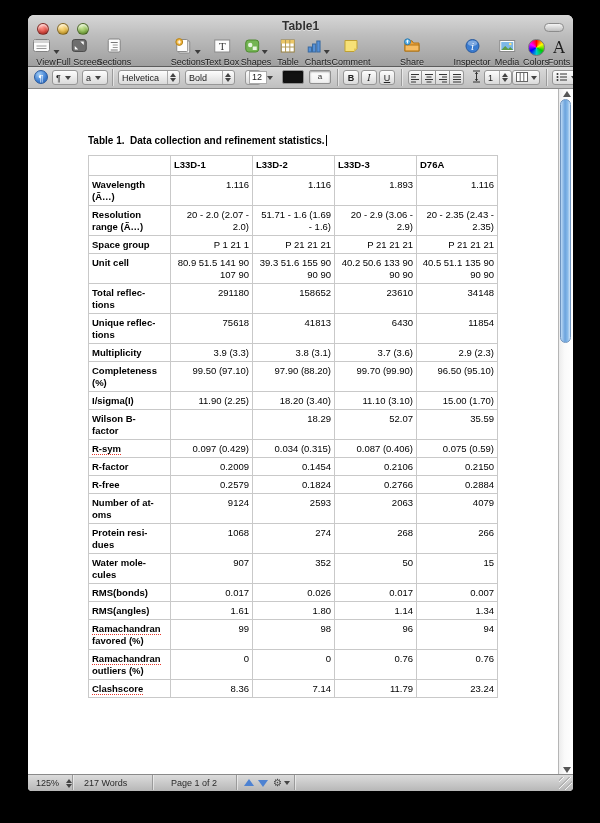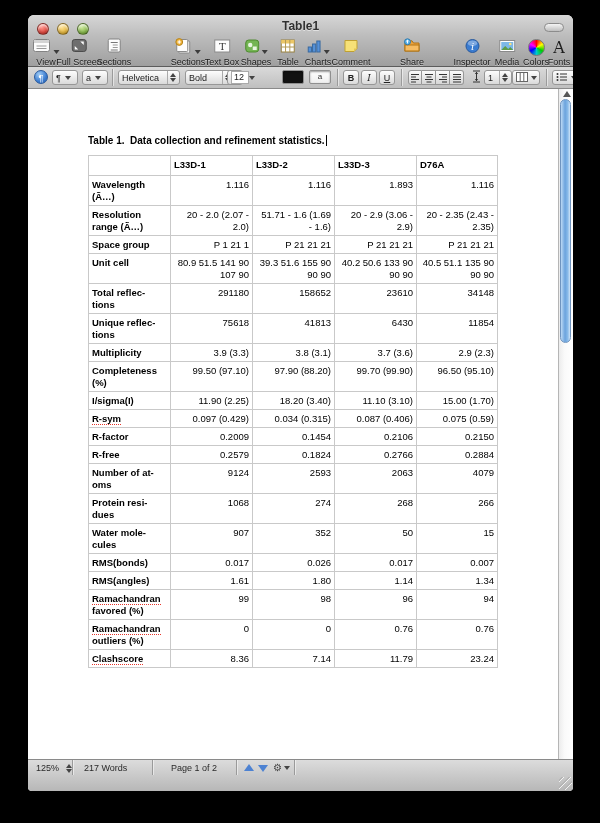--- a/index.html
+++ b/index.html
@@ -65,21 +65,21 @@
   
   .vscroll{position:absolute;right:0;top:0;width:15px;height:100%;
            background:linear-gradient(to right,#ececec,#fafafa 40%,#fff);border-left:1px solid #b5b5b5;box-sizing:border-box;}
   .sb-thumb{position:absolute;left:1px;top:10px;width:11px;height:244px;border-radius:6px;
             border:1px solid #6f94bf;box-sizing:border-box;
             background:linear-gradient(to right,#bcd9f5,#6ba3dd 45%,#8abbe9 75%,#cfe4f8);}
   .sb-up,.sb-dn{position:absolute;left:4px;width:0;height:0;border-left:4px solid transparent;border-right:4px solid transparent;}
   .sb-up{top:2px;border-bottom:6px solid #555;}
   .sb-dn{bottom:2px;border-top:6px solid #555;}
   
-  .statusbar{position:absolute;left:0;bottom:0;width:100%;height:32px;
+  .statusbar{position:absolute;left:0;bottom:0;width:100%;height:17px;
              background:linear-gradient(#dcdcdc,#b7b7b7);border-top:1px solid #8a8a8a;box-sizing:border-box;
              font-size:9px;color:#2a2a2a;}
   .st{position:absolute;top:3px;white-space:nowrap;}
   .st-sep{position:absolute;top:0;width:1px;height:15px;background:#9a9a9a;box-shadow:1px 0 0 rgba(255,255,255,.5);}
   .nav-tri-u{width:0;height:0;border-left:5px solid transparent;border-right:5px solid transparent;border-bottom:7px solid #4d82d2;}
   .nav-tri-d{width:0;height:0;border-left:5px solid transparent;border-right:5px solid transparent;border-top:7px solid #4d82d2;}
   .grip{position:absolute;right:1px;bottom:1px;width:13px;height:13px;
         background:repeating-linear-gradient(135deg,transparent 0 2px,#b5b5b5 2px 3px,rgba(255,255,255,.8) 3px 4px,transparent 4px 5px);}
   .mini{font-size:8px;color:#222;}
 </style>
@@ -301,21 +301,21 @@
           <span class="tri-d"></span>
         </span>
     </div>
     <div class="fb fb-btn fb-pop" style="left:157px;width:50px">
       <span>Bold</span>
       <span class="stepper">
           <span class="tri-u"></span>
           <span class="tri-d"></span>
         </span>
     </div>
-    <div class="fb fb-btn fb-pop" style="left:199px;width:16px">
+    <div class="fb fb-btn fb-pop" style="left:217px;width:16px">
       <span style="background:#fff;border:1px solid #aaa;padding:0 2px;min-width:12px;height:11px;line-height:11px;">12</span>
       <span class="tri-d"></span>
     </div>
     <div class="fb well" style="left:254px;background:#111;"></div>
     <div class="fb well" style="left:281px;background:linear-gradient(#fff,#eee);text-align:center;font-size:8px;line-height:12px;color:#333;"><span>a</span></div>
     <div class="fb-sep" style="left:309px"></div>
     <div class="fb fb-btn" style="left:315px;width:16px;justify-content:center;font-weight:bold;">
         <span>B</span>
       </div>
     <div class="fb fb-btn" style="left:333px;width:16px;justify-content:center;font-style:italic;font-family:'DejaVu Serif',serif;">
@@ -480,20 +480,28 @@
             <td class="val">96.50 (95.10)</td>
           </tr>
           <tr>
             <td class="lbl"><span>I/sigma(I)</span></td>
             <td class="val">11.90 (2.25)</td>
             <td class="val">18.20 (3.40)</td>
             <td class="val">11.10 (3.10)</td>
             <td class="val">15.00 (1.70)</td>
           </tr>
           <tr>
+            <td class="lbl"><span>Wilson B-
+factor</span></td>
+            <td class="val"></td>
+            <td class="val">18.29</td>
+            <td class="val">52.07</td>
+            <td class="val">35.59</td>
+          </tr>
+          <tr>
             <td class="lbl"><span class="sp">R-sym</span></td>
             <td class="val">0.097 (0.429)</td>
             <td class="val">0.034 (0.315)</td>
             <td class="val">0.087 (0.406)</td>
             <td class="val">0.075 (0.59)</td>
           </tr>
           <tr>
             <td class="lbl"><span>R-factor</span></td>
             <td class="val">0.2009</td>
             <td class="val">0.1454</td>

